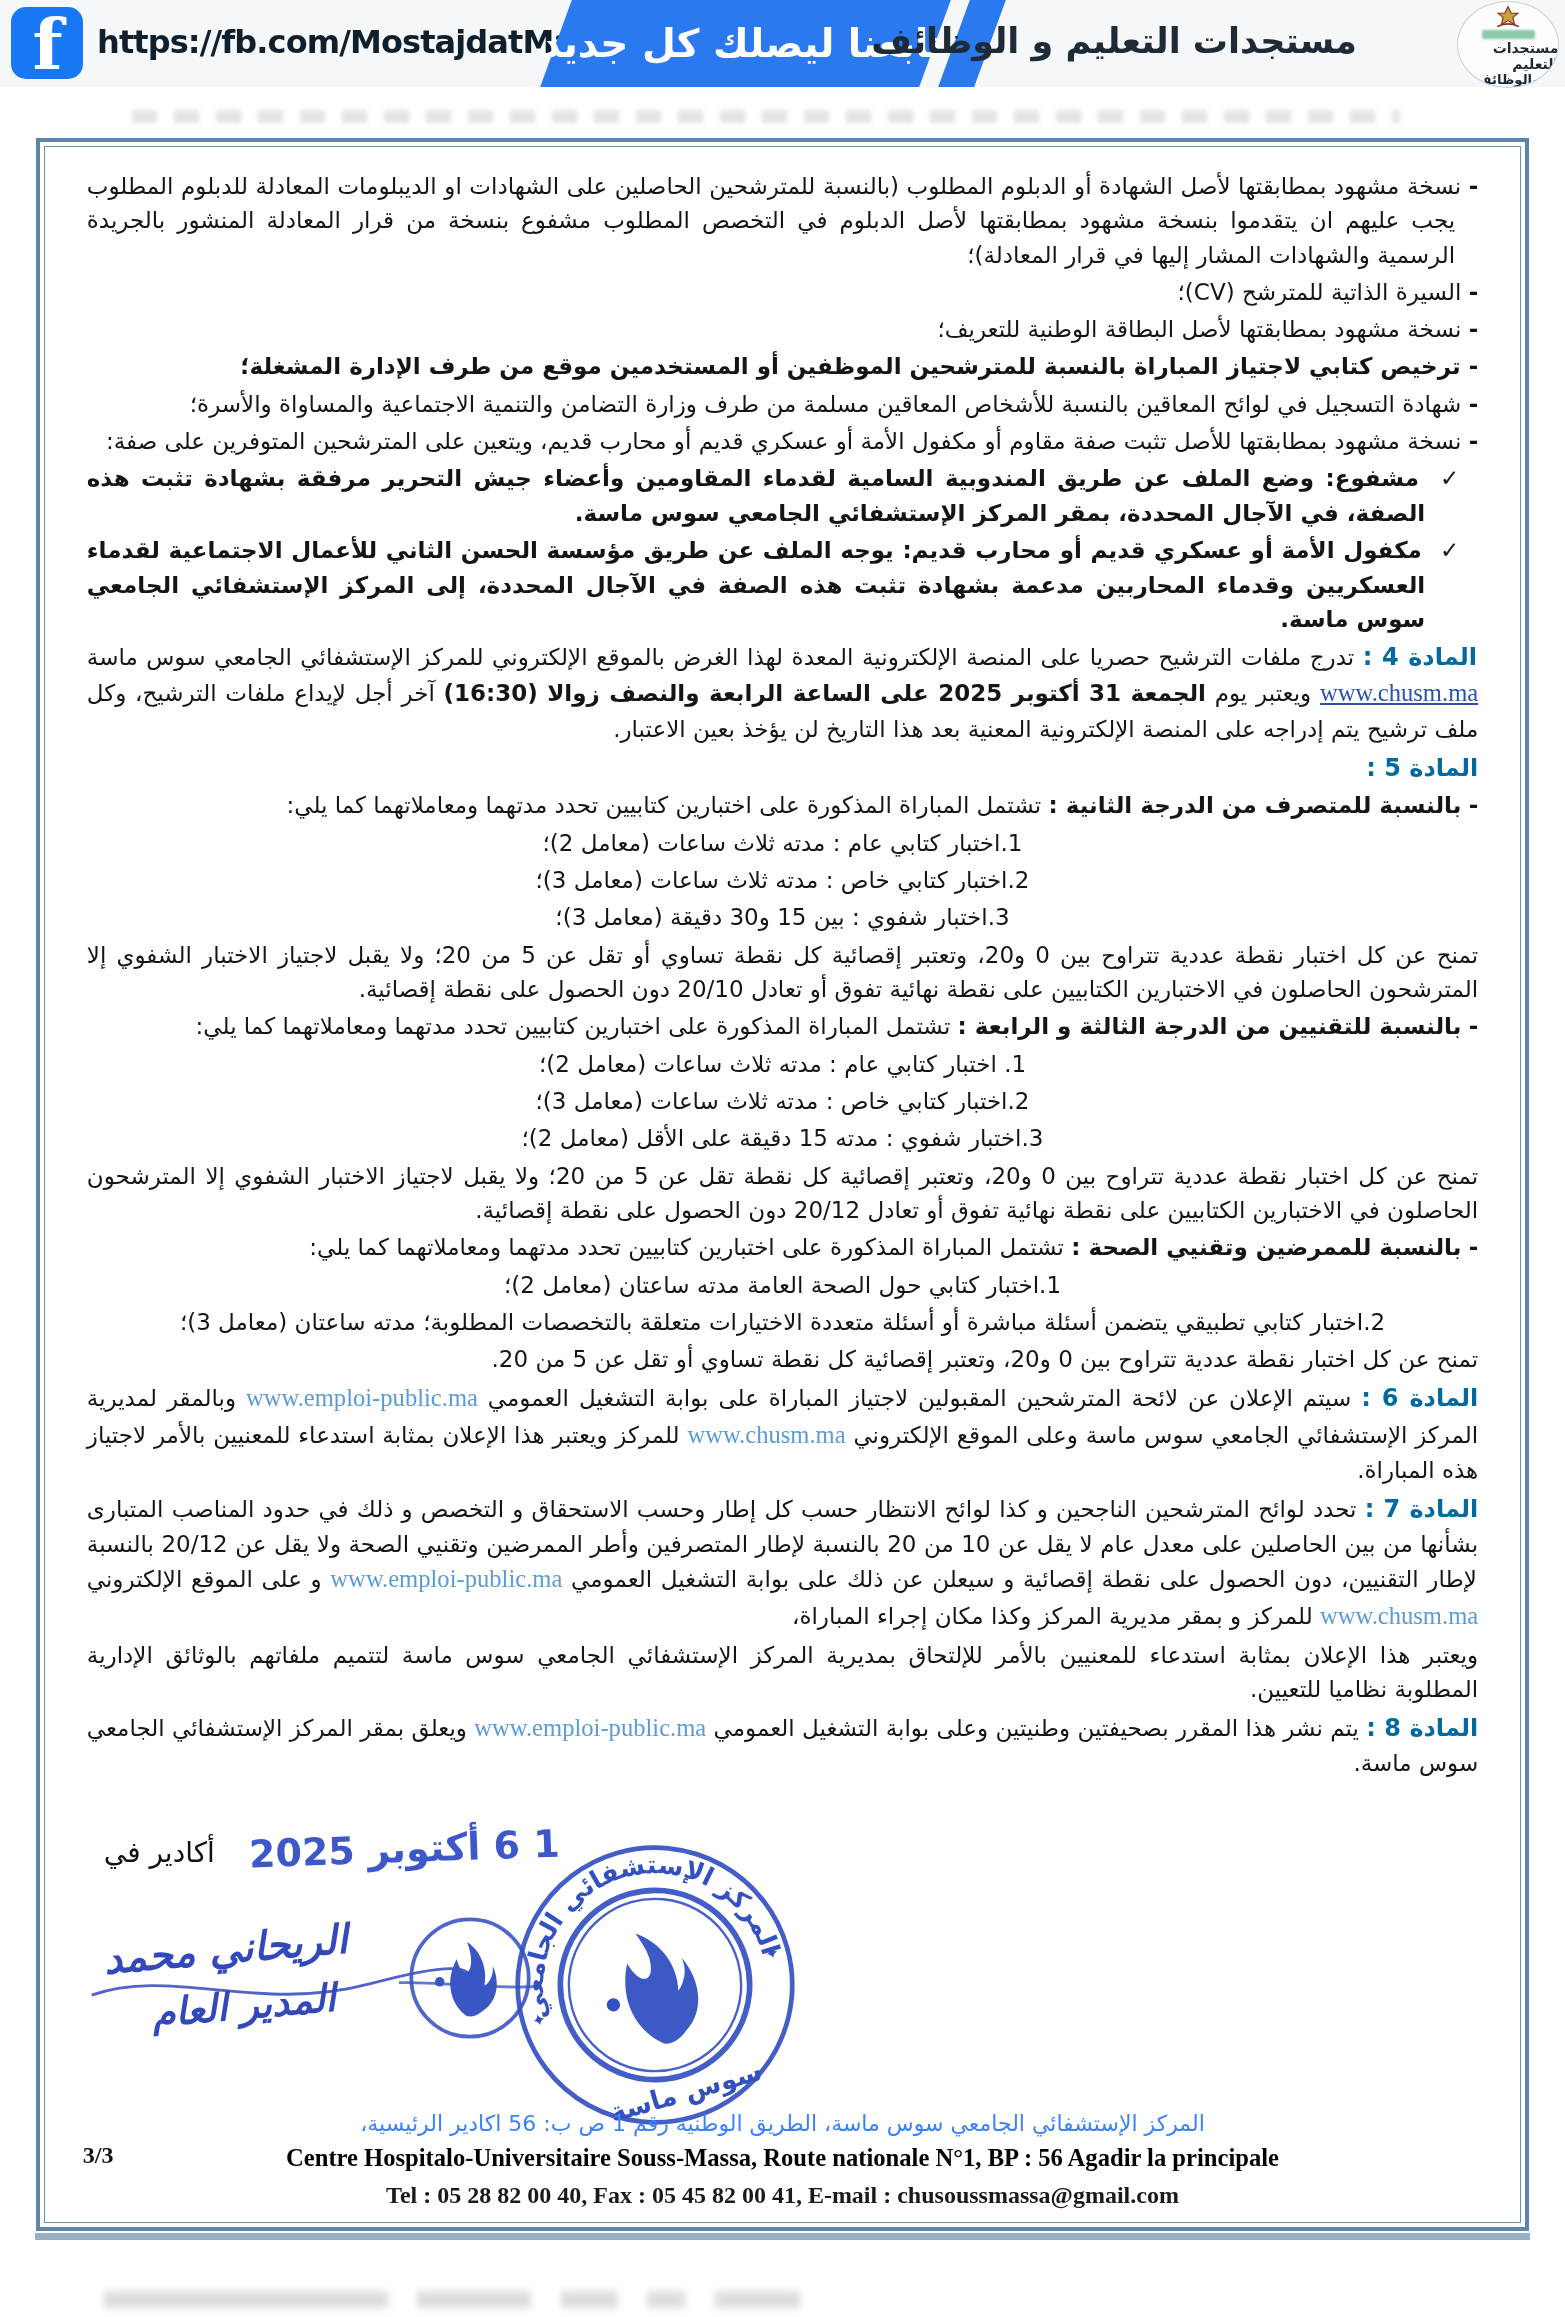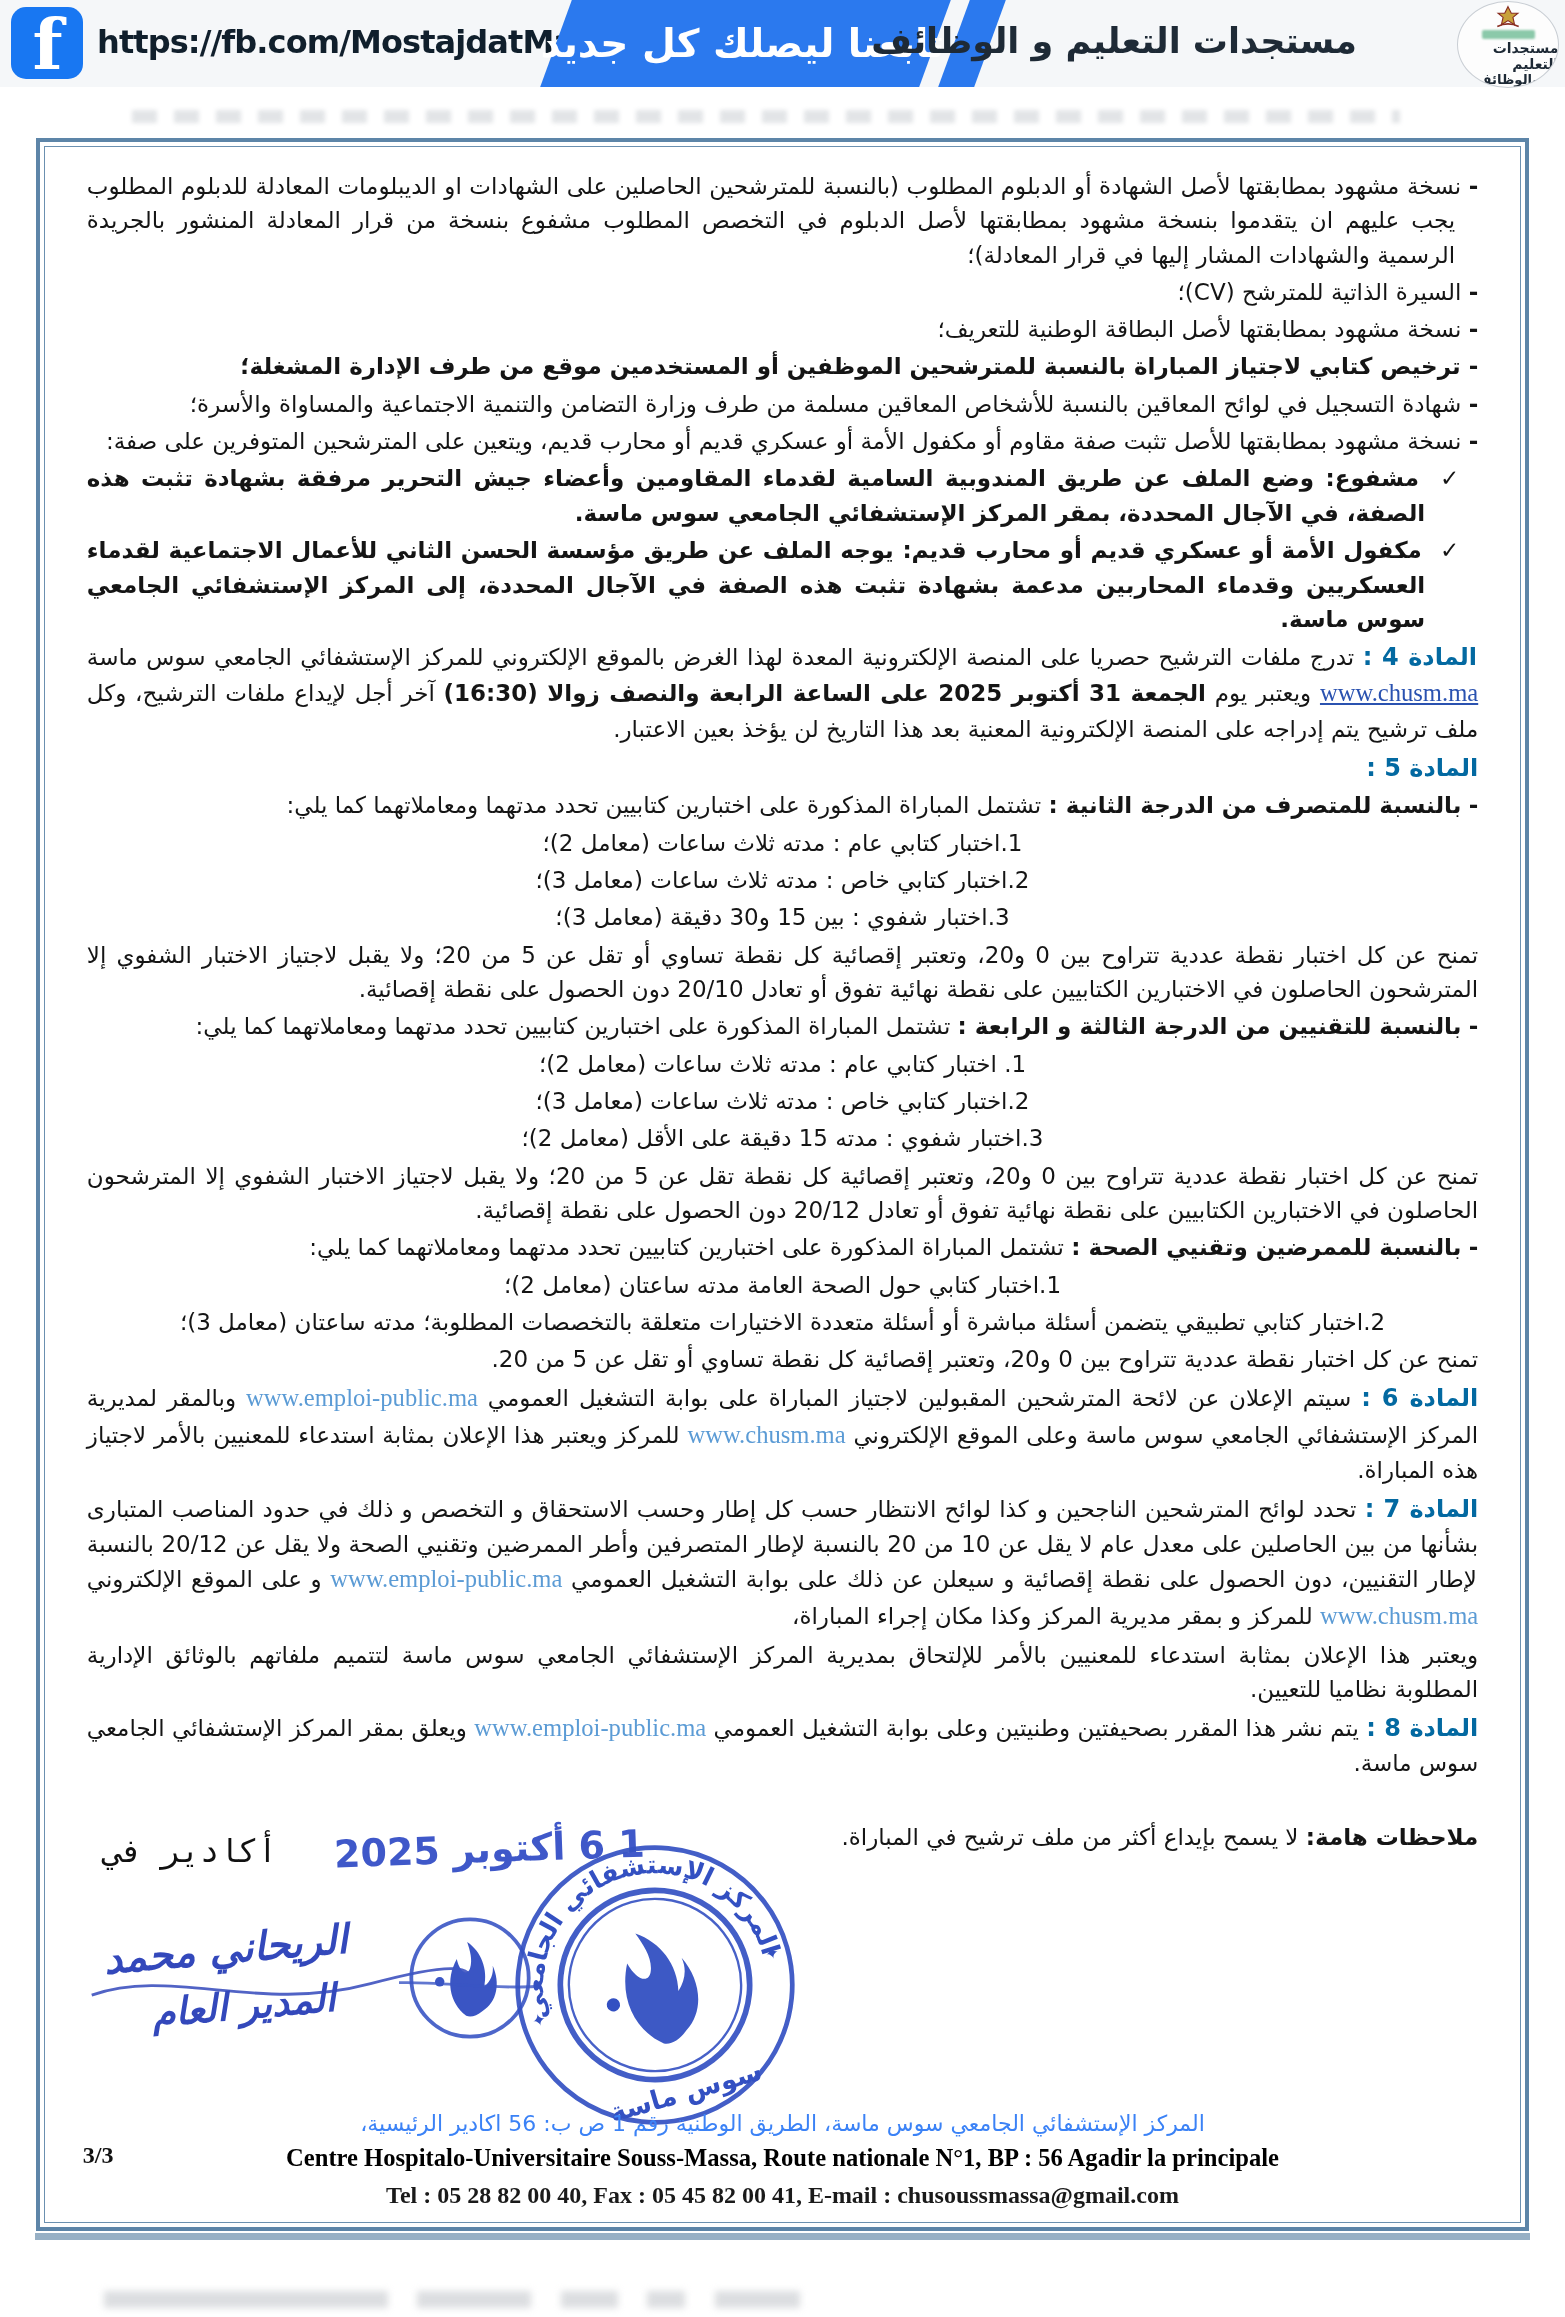--- a/index.html
+++ b/index.html
@@ -42,21 +42,21 @@
   .alabel{color:#0369a1;font-weight:bold;font-size:24px;}
   .article{margin:9.5px 0 3.8px;}
   .sub{text-align:center;margin:1.9px 0;}
   .note{margin:2.8px 0;}
   .link-dark{color:#2a52b0;text-decoration:underline;font-family:"Liberation Serif",serif;font-size:24.6px;}
   .link-light{color:#5b9bd5;text-decoration:none;font-family:"Liberation Serif",serif;font-size:24.6px;}
   
   .sign-area{position:absolute;top:1670px;left:42px;right:42px;height:435px;direction:rtl;}
   .notes-line{position:absolute;top:0;right:0;width:58%;font-size:23px;}
   .date-group{position:absolute;left:17px;top:3.8px;direction:rtl;white-space:nowrap;}
-  .place{font-size:32px;color:#111;margin-right:23px;font-family:Liberation Mono, monospace;}
+  .place{font-size:28px;color:#111;margin-right:0;}
   .date-stamp{color:#3f58c9;font-size:38px;font-weight:bold;letter-spacing:2.8px;display:inline-block;transform:rotate(-2deg);margin-left:26.5px;}
   .signature{position:absolute;left:19px;top:102px;color:#3348bb;transform:rotate(-5deg);}
   .signature .sig1{font-size:40px;font-weight:bold;font-style:italic;letter-spacing:1.9px;}
   .signature .sig2{font-size:38px;font-weight:bold;font-style:italic;letter-spacing:1.9px;margin-right:17px;}
   .sig-swoosh{position:absolute;left:0;top:142px;}
   .paraph{position:absolute;left:312px;top:90px;}
   .stamp{position:absolute;left:426px;top:26.5px;transform:rotate(-16deg);}
   
   .doc-footer{position:absolute;left:0;right:0;bottom:9.5px;text-align:center;direction:rtl;}
   .f-ar{font-size:22px;font-weight:normal;color:#3b82f6;}
@@ -190,24 +190,20 @@
     <p>ويعتبر هذا الإعلان بمثابة استدعاء للمعنيين بالأمر للإلتحاق بمديرية المركز الإستشفائي الجامعي سوس ماسة لتتميم ملفاتهم بالوثائق الإدارية المطلوبة نظاميا للتعيين.</p>
 
     <p class="article">
       <span class="alabel">المادة 8 :</span>
       <span> يتم نشر هذا المقرر بصحيفتين وطنيتين وعلى بوابة التشغيل العمومي </span>
       <span class="link-light" dir="ltr">www.emploi-public.ma</span>
       <span> ويعلق بمقر المركز الإستشفائي الجامعي سوس ماسة.</span>
     </p>
 
     <div class="sign-area">
-      <p class="notes-line">
-        <span class="bold">ملاحظات هامة:</span>
-        <span> لا يسمح بإيداع أكثر من ملف ترشيح في المباراة.</span>
-      </p>
 
       <div class="date-group">
         <span class="date-stamp">1 6 أكتوبر 2025</span>
         <span class="place">أكادير في</span>
       </div>
 
       <div class="signature">
         <div class="sig1">الريحاني محمد</div>
         <div class="sig2">المدير العام</div>
       </div>

